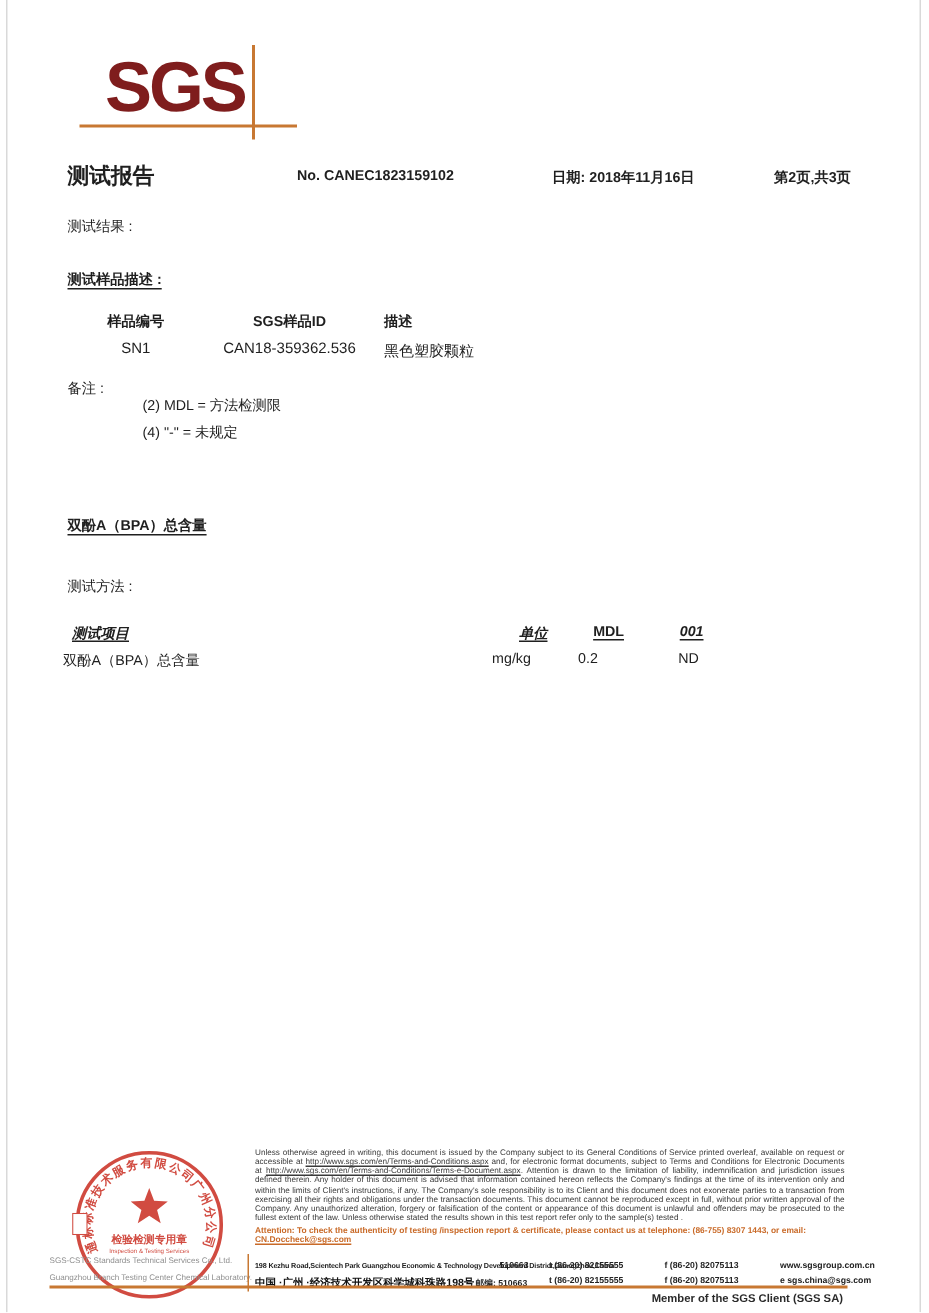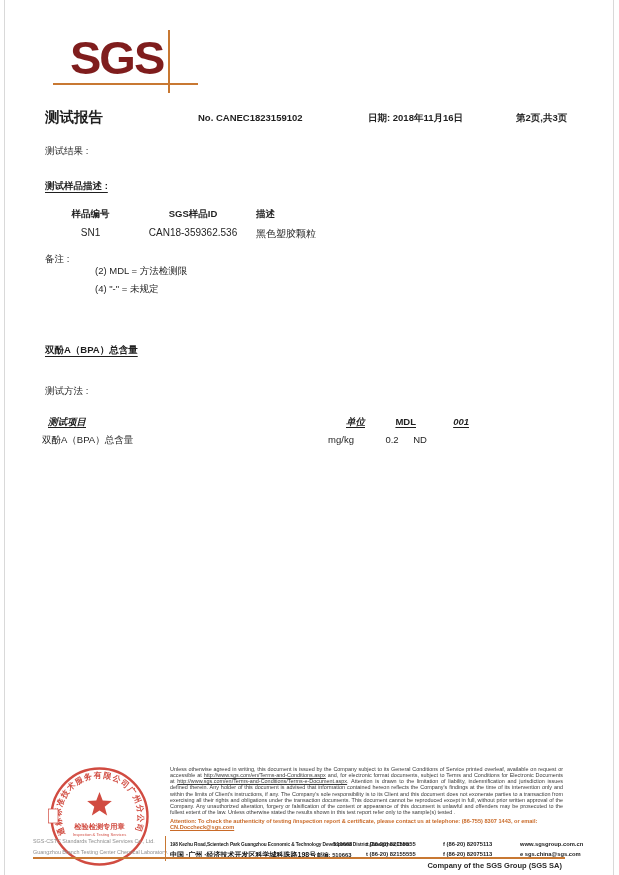--- a/index.html
+++ b/index.html
@@ -91,21 +91,21 @@
 
   <div class="label" style="left:45px; top:385px">测试方法 :</div>
 
   <div class="rt-h ital" style="left:48px">测试项目</div>
   <div class="rt-h ital c-center" style="left:317px; width:48px">单位</div>
   <div class="rt-h c-center" style="left:368px; width:48px">MDL</div>
   <div class="rt-h ital c-center" style="left:421px; width:48px">001</div>
   <div class="rt-v" style="left:42px">双酚A（BPA）总含量</div>
   <div class="rt-v c-center" style="left:317px; width:48px">mg/kg</div>
   <div class="rt-v c-center" style="left:368px; width:48px">0.2</div>
-  <div class="rt-v c-center" style="left:396px; width:48px">ND</div>
+  <div class="rt-v c-center" style="left:435px; width:48px">ND</div>
 
   <svg class="stamp" width="105" height="105" viewBox="0 0 105 105">
     <defs>
       <path id="arcPath" d="M 19.1,71.8 A 38.6,38.6 0 1 1 85.9,71.8" fill="none"></path>
     </defs>
     <circle cx="52.5" cy="52.5" r="48" fill="none" stroke="#cb3327" stroke-width="2.4"></circle>
     <text font-size="8" fill="#cb3327" letter-spacing="1.1" font-weight="bold">
       <textPath href="#arcPath" startOffset="2">通标标准技术服务有限公司广州分公司</textPath>
     </text>
     <polygon fill="#cb3327" points="52.5,28 55.73,36.55 64.86,36.98 57.73,42.7 60.14,51.52 52.5,46.5 44.86,51.52 47.27,42.7 40.14,36.98 49.27,36.55"></polygon>
@@ -132,15 +132,15 @@
     <span class="sm" style="left:273px; top:0">f (86-20) 82075113</span>
     <span class="sm" style="left:350px; top:0">www.sgsgroup.com.cn</span>
     <span class="cnl" style="left:0">中国 ·广州 ·经济技术开发区科学城科珠路198号</span>
     <span class="sm" style="left:147px; top:10px">邮编: 510663</span>
     <span class="sm" style="left:196px; top:10px">t (86-20) 82155555</span>
     <span class="sm" style="left:273px; top:10px">f (86-20) 82075113</span>
     <span class="sm" style="left:350px; top:10px">e sgs.china@sgs.com</span>
   </div>
 
   <div class="foot-rule"></div>
-  <div class="member">Company of the SGS Group (SGS SA)</div>
+  <div class="member">Member of the SGS Client (SGS SA)</div>
 
 </div>
 
 </body></html>

